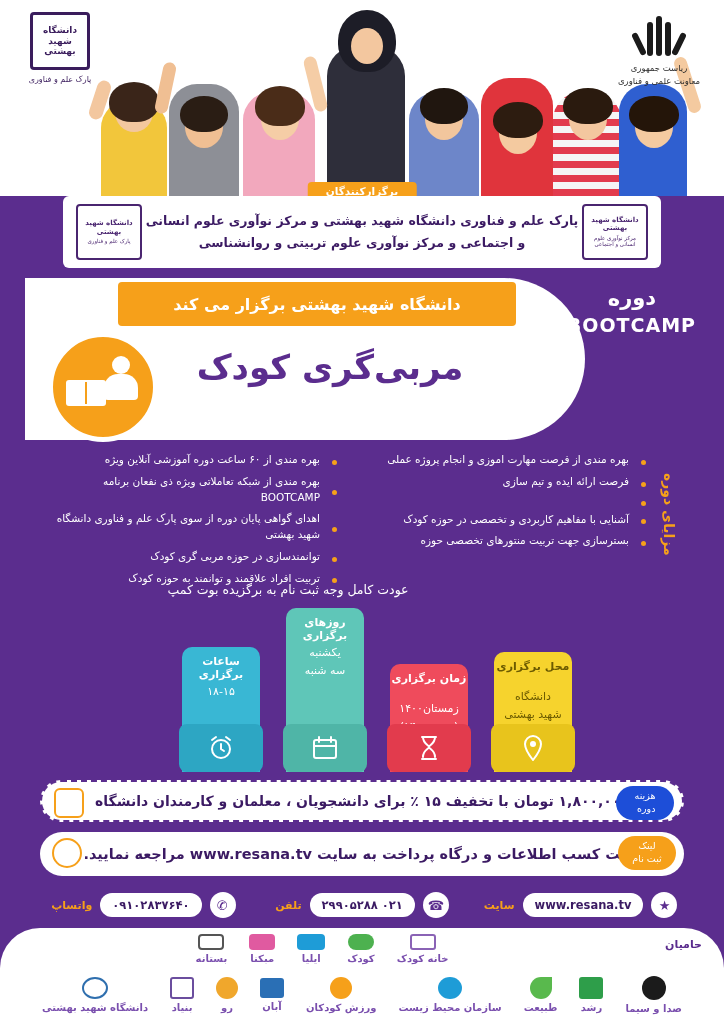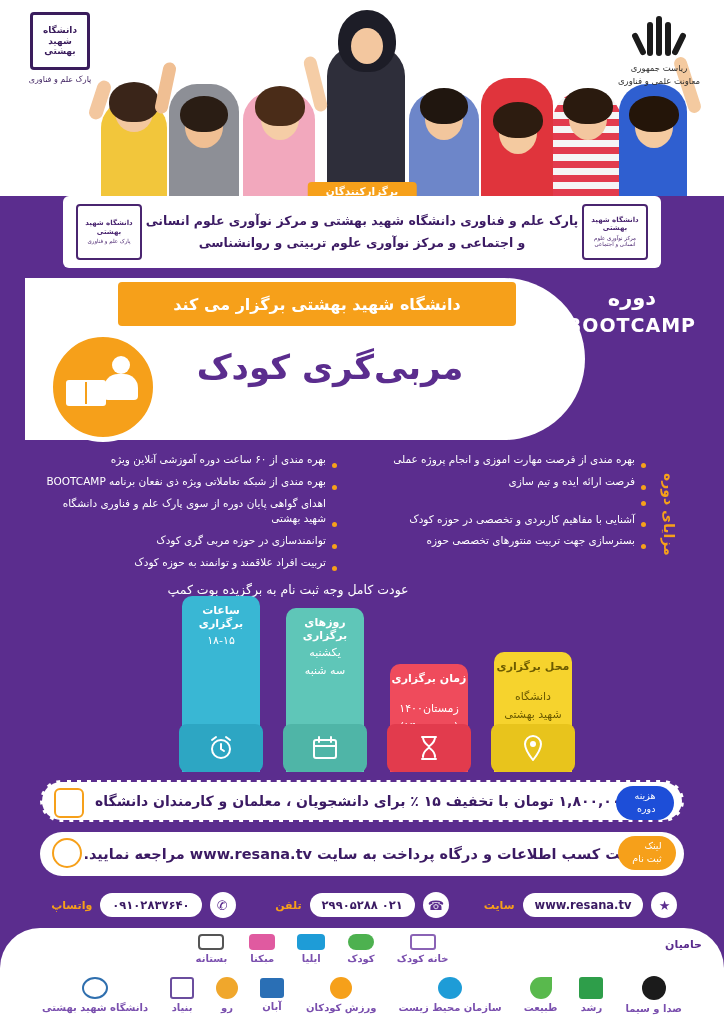--- a/index.html
+++ b/index.html
@@ -122,21 +122,21 @@
     color:#ffffff;
   }
   .feat-label {
     position:absolute; right:-2px; top:10px; width:30px; color:#f6a01a;
     font-size:14px; font-weight:bold; writing-mode: vertical-rl; text-orientation: mixed;
     height: 104px; display:flex; align-items:center; justify-content:center;
   }
   .feat-cols { position:absolute; right:36px; top:0; width:600px; display:flex; gap:18px;}
   .feat-col { flex:1; }
   .feat-item {
-    display:flex; align-items:flex-end; gap:6px; font-size:10.5px; line-height:1.5;
+    display:flex; align-items:center; gap:12px; font-size:10.5px; line-height:1.5;
     margin-bottom:6px;
   }
   .dot { width:5px; height:5px; border-radius:50%; background:#f6a01a; margin-top:5px; flex:none;}
 
   .refund {
     position:absolute; top:582px; left:0; width:576px; text-align:center;
     color:#ffffff; font-size:12.5px;
   }
 
   
@@ -389,41 +389,41 @@
       <div class="cval" style="white-space:pre-line">یکشنبه
 سه شنبه</div>
       <div class="icon-box" style="background:#4fb5a7;">
         <svg width="26" height="24" viewBox="0 0 26 24">
             <rect x="2" y="4" width="22" height="18" rx="2" fill="none" stroke="#ffffff" stroke-width="2"></rect>
             <path d="M2 10h22M7 1v5M19 1v5" stroke="#ffffff" stroke-width="2" stroke-linecap="round"></path>
           </svg>
       </div>
     </div>
 
-    <div class="col" style="right:312px;height:176px;background:#39b7d4;">
+    <div class="col" style="right:312px;height:125px;background:#39b7d4;">
       <div class="ctitle">ساعات برگزاری</div>
       <div class="cval" style="white-space:pre-line">۱۸-۱۵</div>
       <div class="icon-box" style="background:#2da6c3;">
         <svg width="26" height="26" viewBox="0 0 26 26">
             <circle cx="13" cy="14" r="9" fill="none" stroke="#ffffff" stroke-width="2"></circle>
             <path d="M13 9v5l3 2M4 5l4-3M22 5l-4-3" stroke="#ffffff" stroke-width="2" fill="none" stroke-linecap="round"></path>
           </svg>
       </div>
     </div>
   </div>
 
   <div class="price-row">
     <div class="tag-left" style="white-space:pre-line">هزینه
 دوره</div>
     <div class="ptext">۱,۸۰۰,۰۰۰ تومان با تخفیف ۱۵ ٪ برای دانشجویان ، معلمان و کارمندان دانشگاه</div>
     <div class="pic-right"></div>
   </div>
 
   <div class="link-row">
-    <div class="tag-left" style="white-space:pre-line;background:#f6a01a;">لینک
+    <div class="tag-left" style="white-space:pre-line;background:#f6a01a;text-align:center;">لینک
 ثبت نام</div>
     <div class="ltext">جهت کسب اطلاعات و درگاه پرداخت به سایت www.resana.tv مراجعه نمایید.</div>
     <div class="pic-right" style="border-color:#f6a01a;border-radius:50%;"></div>
   </div>
 
   <div class="contact">
     <div class="contact-item">
       <div class="ci-icon">★</div>
       <div class="ci-val">www.resana.tv</div>
       <div class="ci-label">سایت</div>

